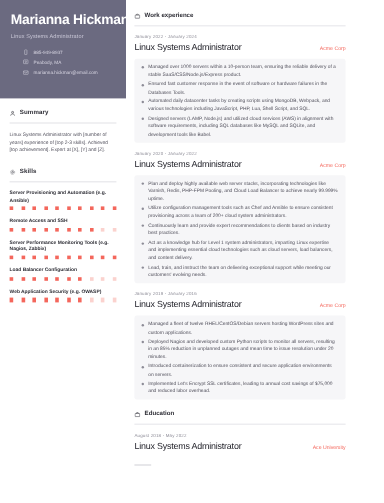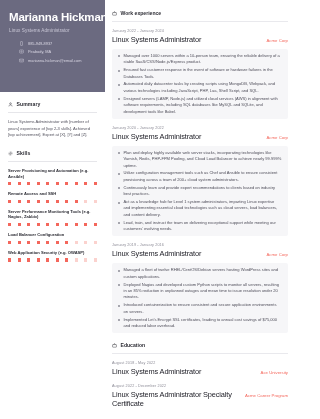--- a/index.html
+++ b/index.html
@@ -8,21 +8,21 @@
     font-family: "Liberation Sans", sans-serif;
     background: #ffffff;
     overflow: hidden;
   }
   .page { display: flex; width: 297px; height: 419px; background: #fff; }
 
   
   .sidebar { width: 105px; flex: 0 0 105px; background: #ffffff; }
   .sb-header {
     background: #6b6a80;
-    padding: 11px 9px 26px 9px;
+    padding: 11px 9px 16px 9px;
     color: #fff;
   }
   .sb-name {
     font-size: 11.5px; font-weight: bold; color: #ffffff;
     letter-spacing: -0.2px; line-height: 1.1; white-space: nowrap;
   }
   .sb-role {
     font-size: 4.6px; color: #c9c7d6; margin-top: 4px;
     letter-spacing: 0.1px;
   }
@@ -360,26 +360,19 @@
       </div>
       <div class="m-rule"></div>
       <div id="edu-entries">
           <div class="entry">
             <div class="entry-date">August 2018 - May 2022</div>
             <div class="entry-row">
               <div class="entry-title">Linux Systems Administrator</div>
               <div class="entry-org">Ace University</div>
             </div>
           </div>
-          <div class="entry">
-            <div class="entry-date">August 2022 - December 2022</div>
-            <div class="entry-row">
-              <div class="entry-title">Linux Systems Administrator Specialty Certificate</div>
-              <div class="entry-org">Acme Career Program</div>
-            </div>
-          </div>
         </div>
     </section>
 
     <div class="bottom-bar"></div>
   </main>
 
 </div>
 
 </body></html>

